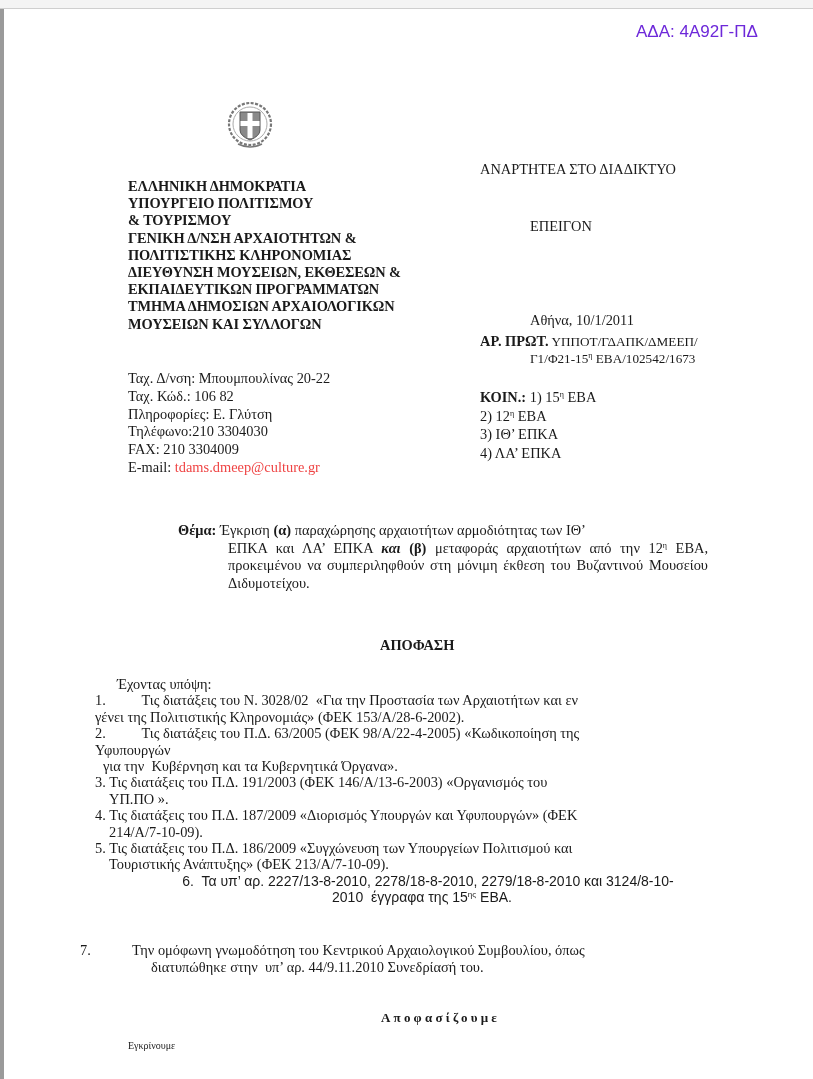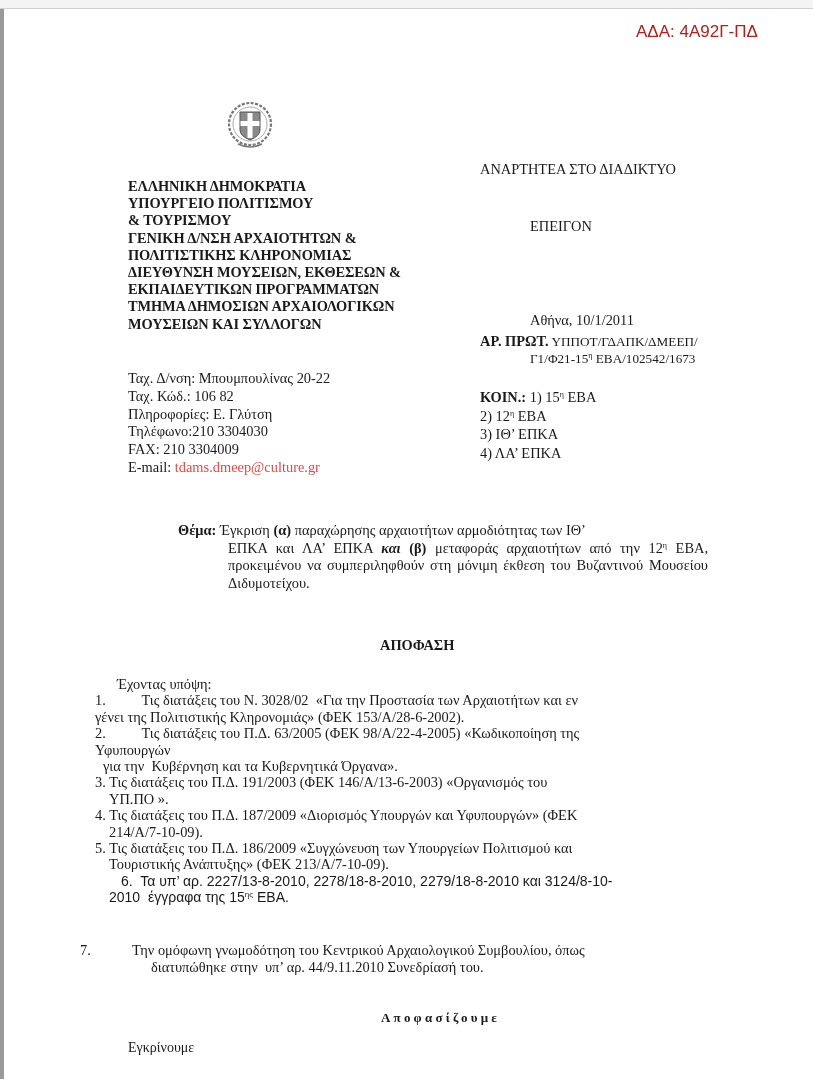--- a/index.html
+++ b/index.html
@@ -13,21 +13,21 @@
     .top-rule {
       position: absolute; left: 0; top: 0; width: 813px; height: 8px;
       background: #f4f4f4; border-bottom: 1px solid #cfcfcf;
     }
     .left-rule {
       position: absolute; left: 0; top: 9px; width: 4px; height: 1070px;
       background: #9a9a9a;
     }
     .ada {
       position: absolute; left: 636px; top: 22px;
-      font-family: "Liberation Sans", sans-serif; font-size: 17px; color: #b91c1c;
+      font-family: "Liberation Sans", sans-serif; font-size: 17px; color: #6d28d9;
     }
     .emblem { position: absolute; left: 226px; top: 100px; width: 48px; height: 52px; }
 
     .left-header {
       position: absolute; left: 128px; top: 178px;
       font-weight: bold; font-size: 14.4px; line-height: 17.2px; letter-spacing: -0.1px;
     }
     .contact {
       position: absolute; left: 128px; top: 370px;
       font-size: 14.4px; line-height: 17.8px;
@@ -54,30 +54,30 @@
     .subject .first { display: block; }
 
     .decision-title {
       position: absolute; left: 380px; top: 637px; font-weight: bold; font-size: 14.4px;
     }
     .body-text {
       position: absolute; left: 95px; top: 676px; width: 640px;
       font-size: 14.4px; line-height: 16.4px;
     }
     .body-text div { white-space: nowrap; }
-    .sans { font-family: "Liberation Sans", sans-serif; font-size: 14px; }
+    .sans { font-family: "Liberation Sans", sans-serif; font-size: 14px; text-align: center; }
     .item7 { position: absolute; left: 80px; top: 942px; font-size: 14.4px; line-height: 17px; }
     .item7 .num { position: absolute; left: 0; top: 0; }
     .item7 .t { position: absolute; left: 52px; top: 0; white-space: nowrap; }
 
     .decide {
       position: absolute; left: 381px; top: 1010px;
       font-weight: bold; font-size: 13px; letter-spacing: 3.2px;
     }
-    .approve { position: absolute; left: 128px; top: 1040px; font-size: 14px; }
+    .approve { position: absolute; left: 128px; top: 1040px; font-size: 10px; }
   </style>
 </head>
 <body>
 
 <div class="top-rule"></div>
 <div class="left-rule"></div>
 
 <div class="ada">ΑΔΑ: 4Α92Γ-ΠΔ</div>
 
 <svg class="emblem" viewBox="0 0 48 52">

